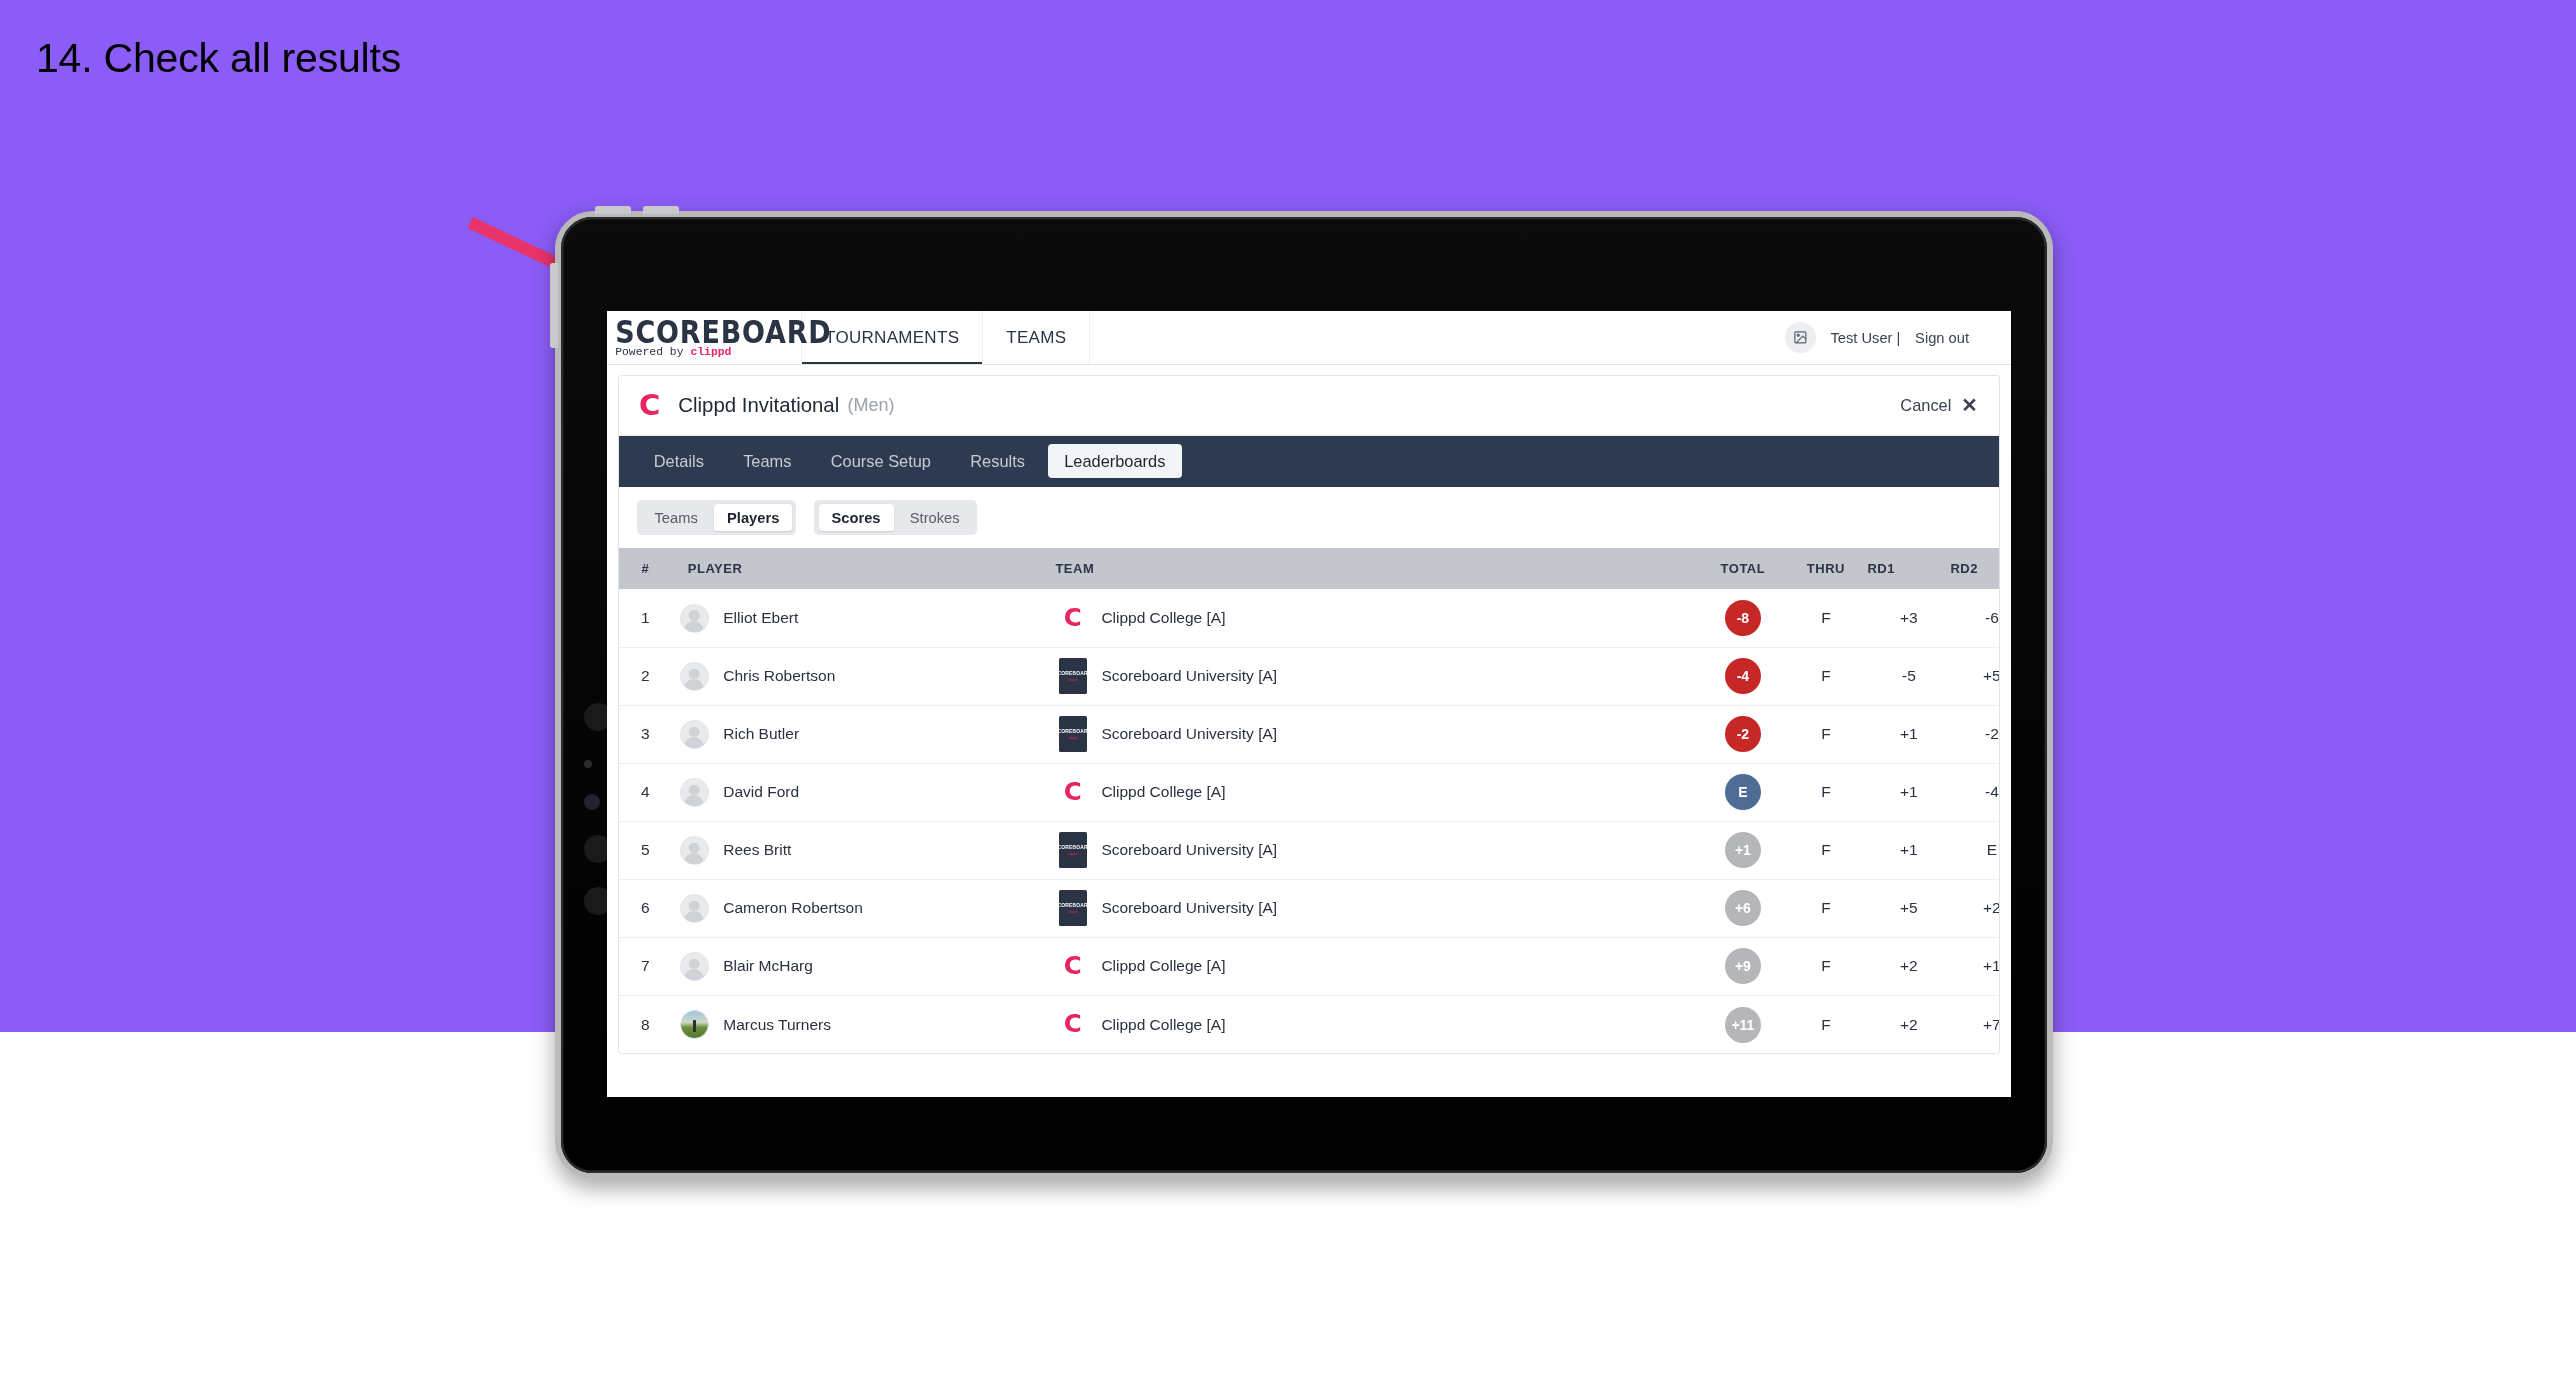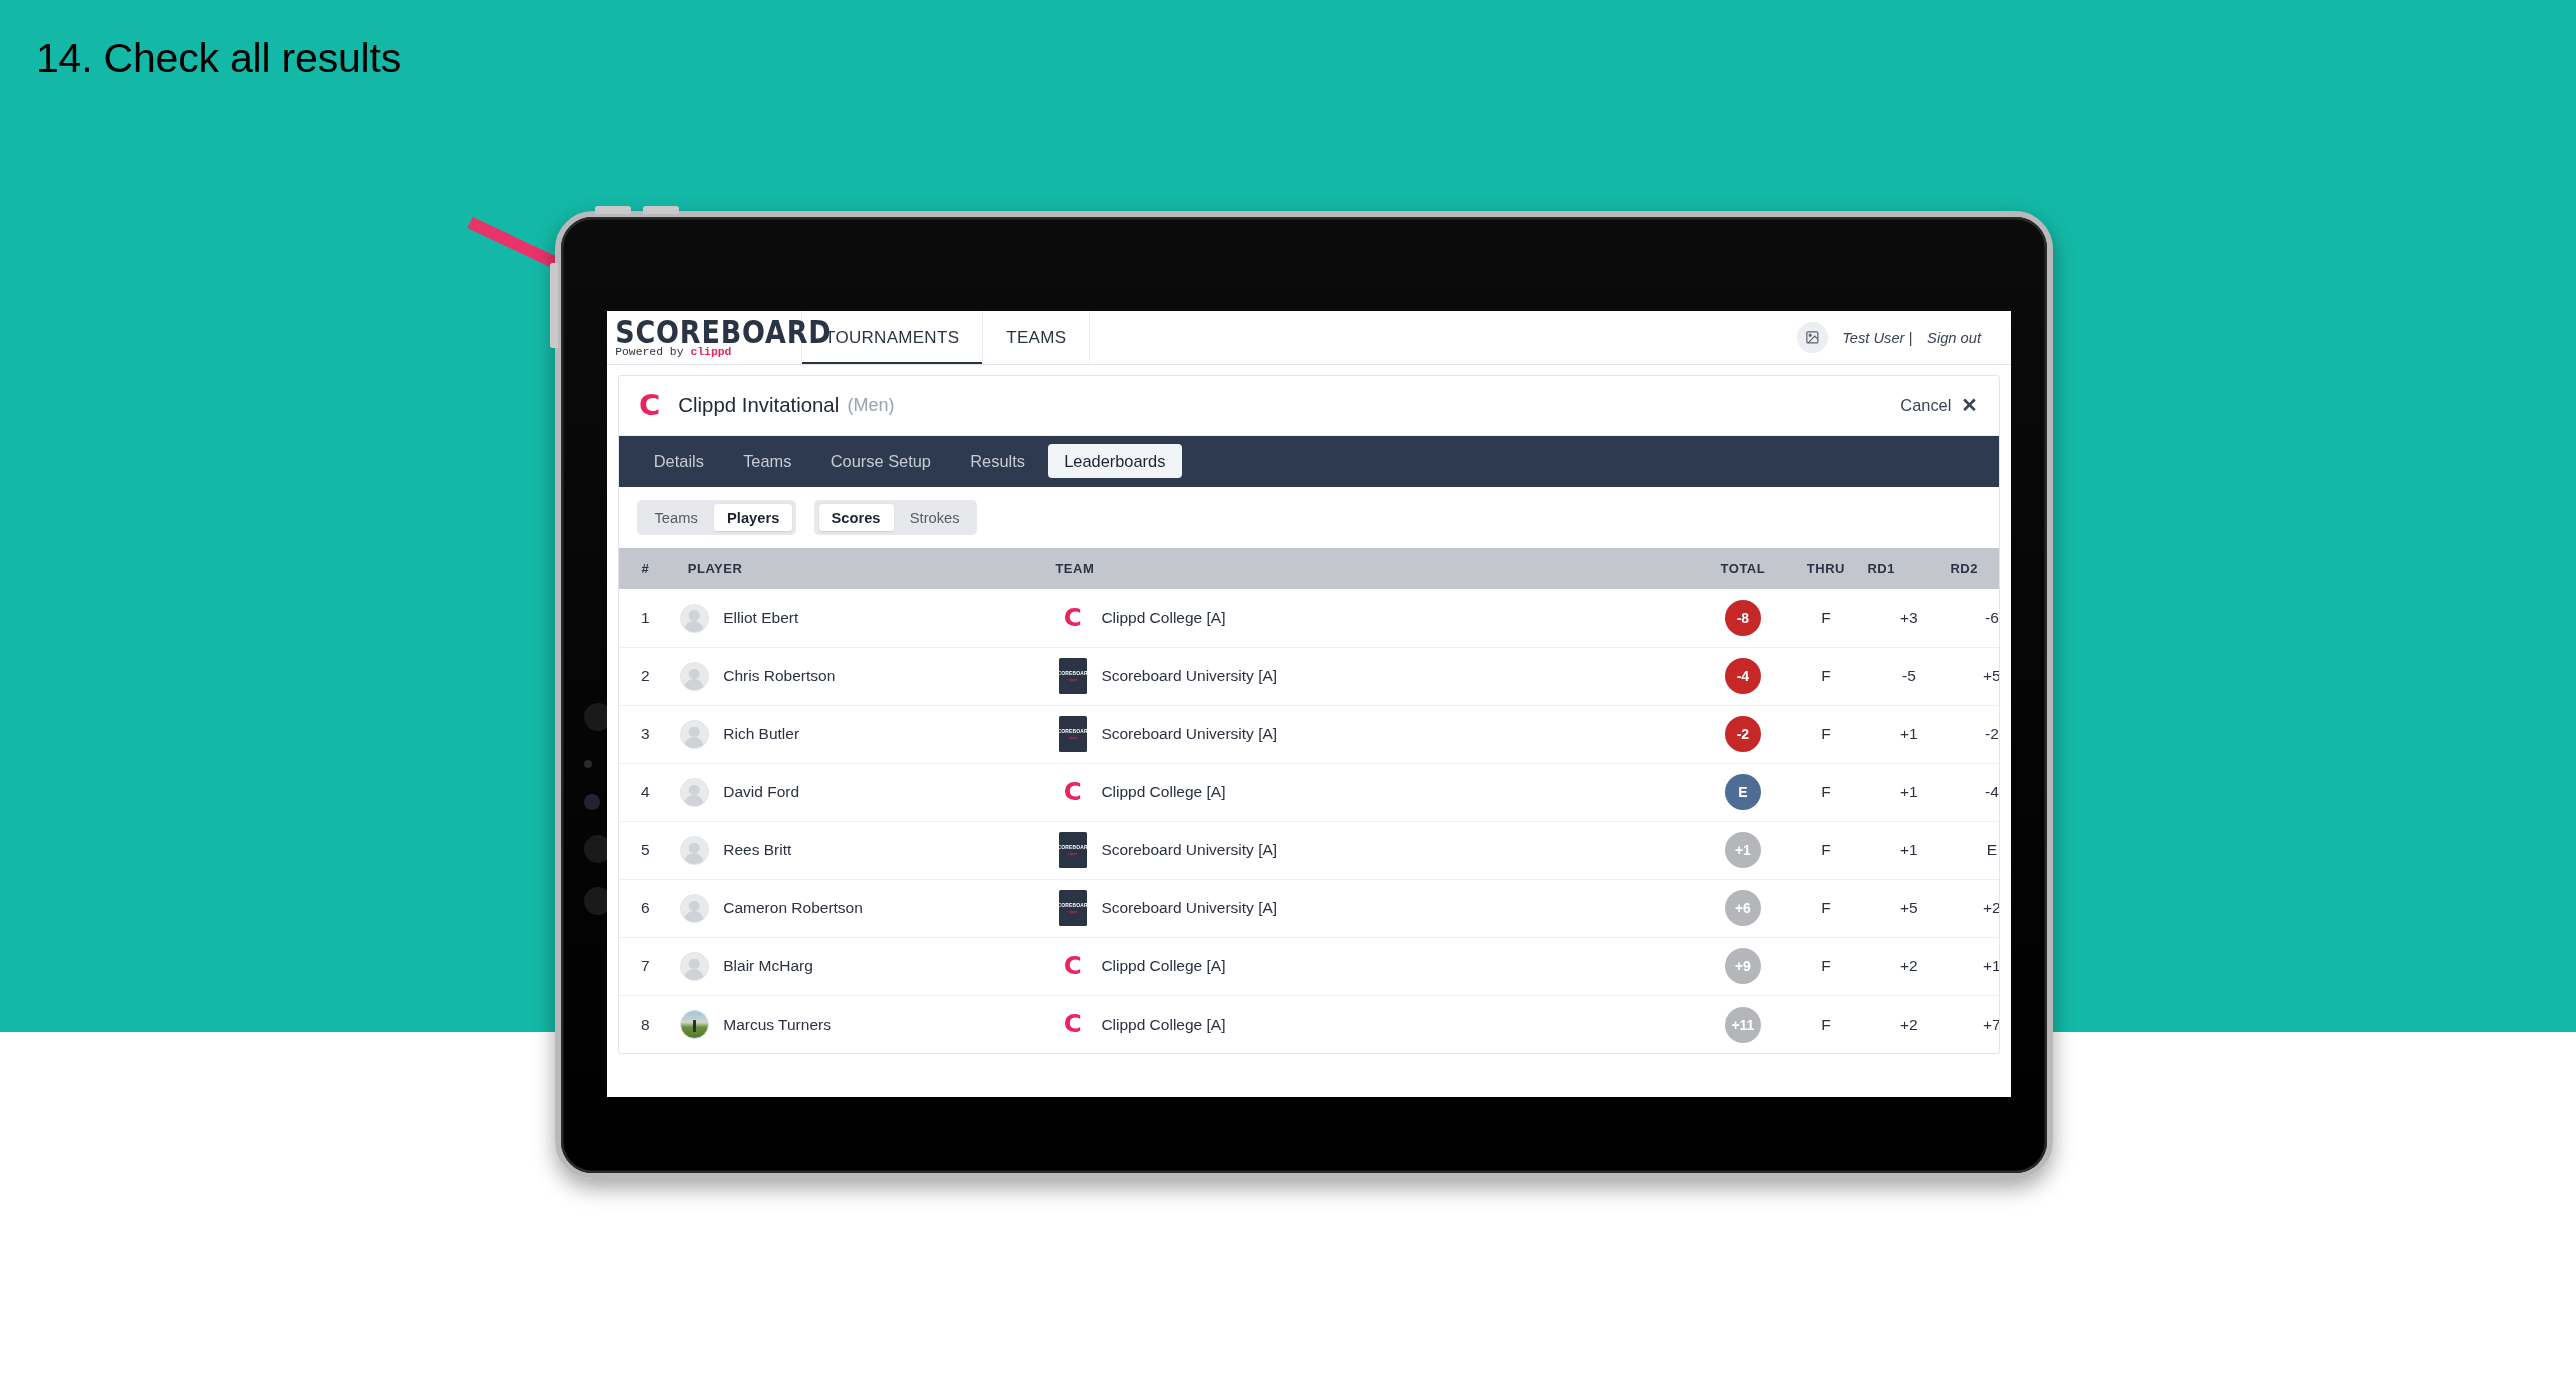--- a/index.html
+++ b/index.html
@@ -2,21 +2,21 @@
 <html style="font-size:13px"><head>
 <meta charset="utf-8">
 <style>
   * { box-sizing: border-box; margin: 0; padding: 0; }
   html, body {
     width: 2576px; height: 1386px;
     background: #ffffff;
     font-family: "Liberation Sans", sans-serif;
     overflow: hidden;
   }
-  #root { position: relative; width: 2576px; height: 1032px; background:#14b8a6; }
+  #root { position: relative; width: 2576px; height: 1032px; background:#8b5cf6; }
 
   
   .caption {
     position: absolute;
     left: 36px; top: 38px;
     width: 621px;
     font-size: 41px;
     line-height: 1.0;
     color: #000;
     letter-spacing: -0.2px;
@@ -94,21 +94,21 @@
   .nav-tab {
     display:flex; align-items:center; padding: 0 23px;
     font-size: 17px; color:#2b3445; letter-spacing:0.3px;
     border-right: 0.8px solid #eceef0;
     position: relative; cursor: pointer;
   }
   .nav-tab.active::after {
     content:""; position:absolute; left:0; right:0; bottom:0; height:2.5px; background:#2b3445;
   }
   .appbar-spacer { flex:1; }
-  .user-area { display:flex; align-items:center; gap: 14.7px; padding-right: 30px; font-style: italic; }
+  .user-area { display:flex; align-items:center; gap: 14.7px; padding-right: 42px; }
   .avatar-circle {
     width: 31px; height: 31px; border-radius:50%; background:#eceef1;
     display:flex; align-items:center; justify-content:center;
   }
   .user-name { font-size: 14.7px; color:#3b4254; }
   .sign-out { font-size: 14.7px; color:#3b4254; cursor:pointer; }
 
   
   .card-wrap { padding: 9.8px 11.4px 0 11.4px; }
   .card {

